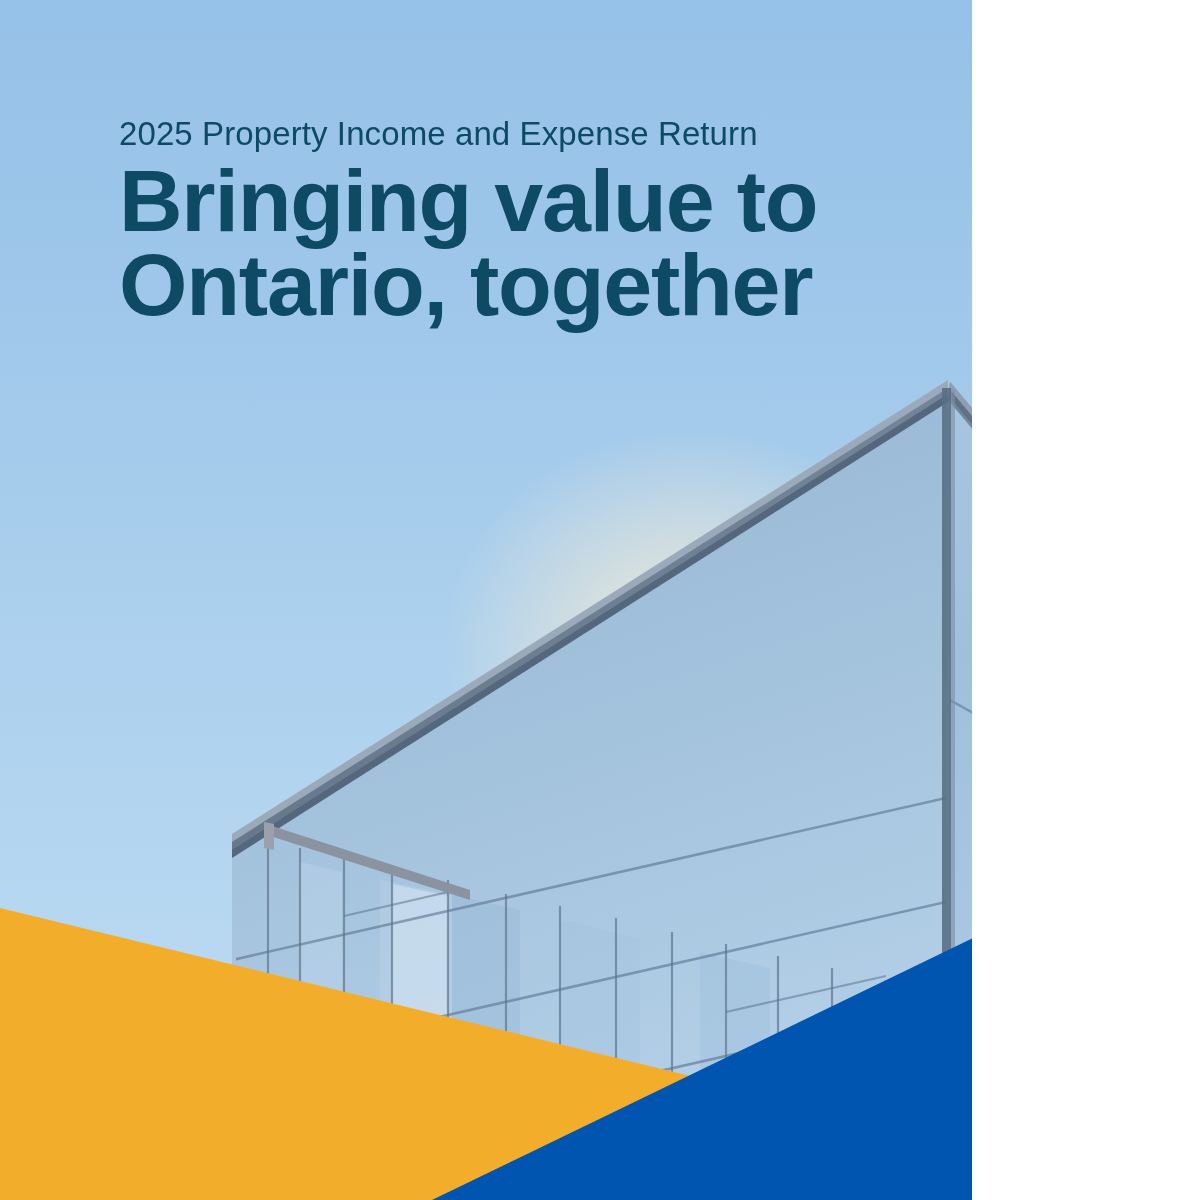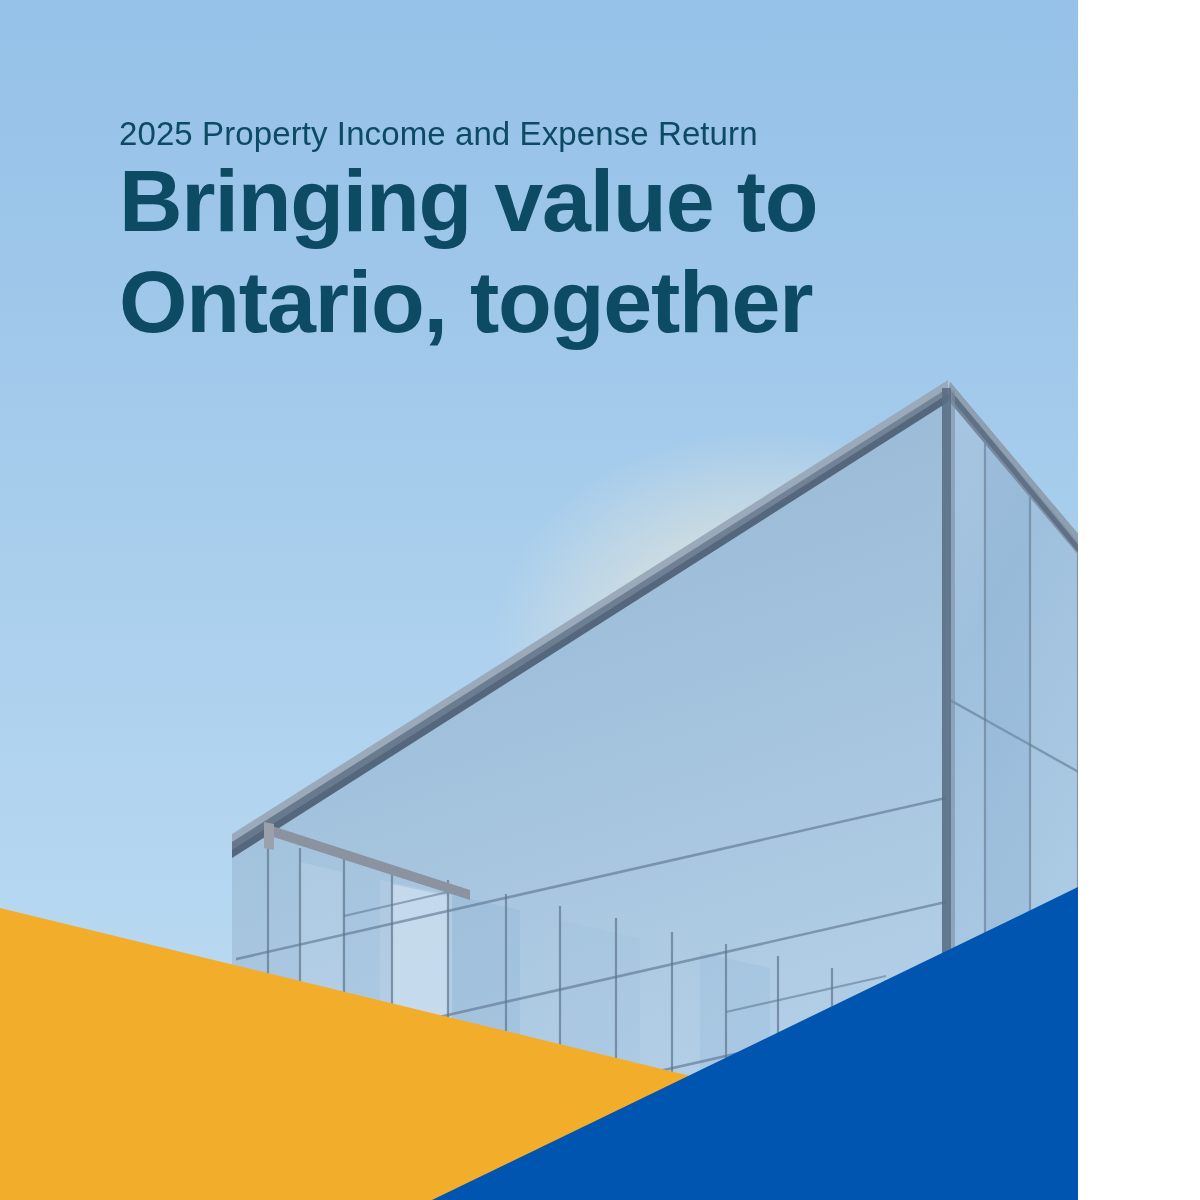--- a/index.html
+++ b/index.html
@@ -2,21 +2,21 @@
 <html><head>
 <meta charset="utf-8">
 <style>
   html, body {
     margin: 0;
     padding: 0;
     background: #ffffff;
   }
   #poster {
     position: relative;
-    width: 1078px;
+    width: 972px;
     height: 1200px;
     overflow: hidden;
     font-family: "Liberation Sans", sans-serif;
     background: #9ec5ea;
   }
 
   
   .sky {
     position: absolute;
     inset: 0;
@@ -69,21 +69,21 @@
     white-space: nowrap;
   }
   .headline {
     color: #0d4a63;
     font-size: 88px;
     line-height: 0.96;
     font-weight: 700;
     letter-spacing: -1.2px;
     margin: 0;
   }
-  .headline .l2 { display: block; margin-top: 17px; }
+  .headline .l2 { display: block; }
 
   
   .logo {
     position: absolute;
     left: 862px;
     top: 1024px;
     width: 220px;
     height: 122px;
   }
   .logo svg { display: block; width: 220px; height: 122px; }

